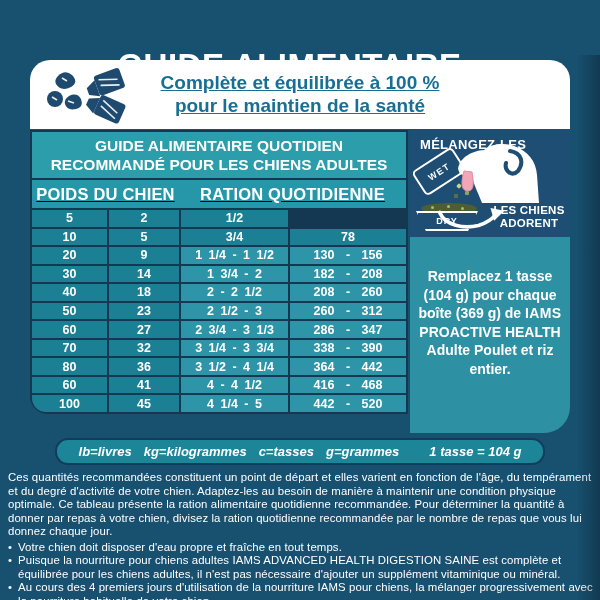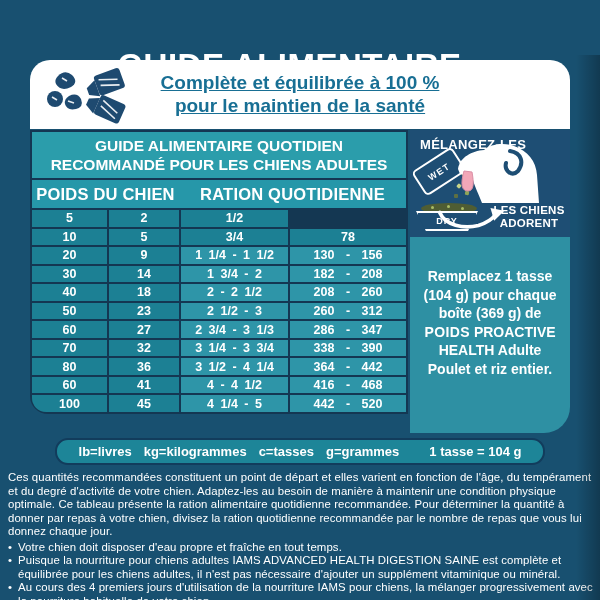--- a/index.html
+++ b/index.html
@@ -33,21 +33,21 @@
   .ftable{
     position:absolute;left:30px;top:130px;width:378px;
     background:#143752;padding:2px;box-sizing:border-box;
     display:flex;flex-direction:column;gap:2px;
     border-radius:0 0 0 18px;
   }
   .t-title{
     background:#2B9DAB;color:#fff;font-weight:bold;font-size:15.5px;line-height:19px;
     text-align:center;height:46px;display:flex;flex-direction:column;justify-content:center;
   }
-  .t-groups,.t-cols{display:flex;gap:0;}
+  .t-groups,.t-cols{display:flex;gap:0;text-decoration:underline;}
   .g-cell{background:#2697A9;color:#fff;font-weight:bold;display:flex;align-items:center;justify-content:center;}
   .gw{width:147px;}
   .gr{flex:1;}
   .t-groups .g-cell{height:28px;font-size:16.5px;letter-spacing:.2px;}
   .t-cols .g-cell{height:18px;font-size:12.5px;}
   .cols2 span{flex:1;text-align:center;}
   .t-rows{height:202px;display:grid;grid-template-rows:repeat(11,1fr);row-gap:2px;}
   .trow{display:grid;grid-template-columns:75px 70px 107px 1fr;column-gap:2px;}
   .cell{
     display:flex;align-items:center;justify-content:center;
@@ -101,21 +101,21 @@
     margin-top:30px;padding:0 8px;text-align:center;
     color:#fff;font-weight:bold;font-size:14px;line-height:18.5px;
   }
   .replace-note .brand{font-weight:bold;letter-spacing:.4px;}
 
   
   .legend{
     position:absolute;left:55px;top:438px;width:490px;height:27px;box-sizing:border-box;
     background:#1D8598;border:2.5px solid #123C5C;border-radius:13px;
     display:flex;align-items:center;justify-content:center;
-    color:#fff;font-weight:bold;font-size:13px;
+    color:#fff;font-weight:bold;font-size:13px;font-style:italic;
   }
   .legend span{margin:0 6px;}
   .legend .cup-note{margin-left:24px;}
 
   
   .footnotes{
     position:absolute;left:8px;top:471px;width:586px;
     color:#fff;font-size:11.4px;line-height:13.5px;letter-spacing:.1px;
   }
   .footnotes .para{margin-bottom:2px;}
@@ -277,21 +277,21 @@
       <path fill="none" stroke="#ffffff" stroke-width="4" stroke-linecap="round" d="M4 6 C10 20 30 24 46 20 C56 17 61 13 65 8"></path>
       <path fill="#ffffff" d="M59 1 L74 4 L63 15 Z"></path>
     </svg>
     <div class="dogs-love">
       <div>LES CHIENS</div>
       <div>ADORENT</div>
     </div>
   </div>
 
   <div class="side-teal">
-    <div class="replace-note"><span>Remplacez 1 tasse (104 g) pour chaque boîte (369 g) de </span><span class="brand">POIDS</span><span> PROACTIVE HEALTH Adulte Poulet et riz entier.</span></div>
+    <div class="replace-note"><span>Remplacez 1 tasse (104 g) pour chaque boîte (369 g) de </span><span class="brand">IAMS</span><span> PROACTIVE HEALTH Adulte Poulet et riz entier.</span></div>
   </div>
 
   <div class="legend">
     <span>lb=livres</span>
     <span>kg=kilogrammes</span>
     <span>c=tasses</span>
     <span>g=grammes</span>
     <span class="cup-note">1 tasse = 104 g</span>
   </div>
 

